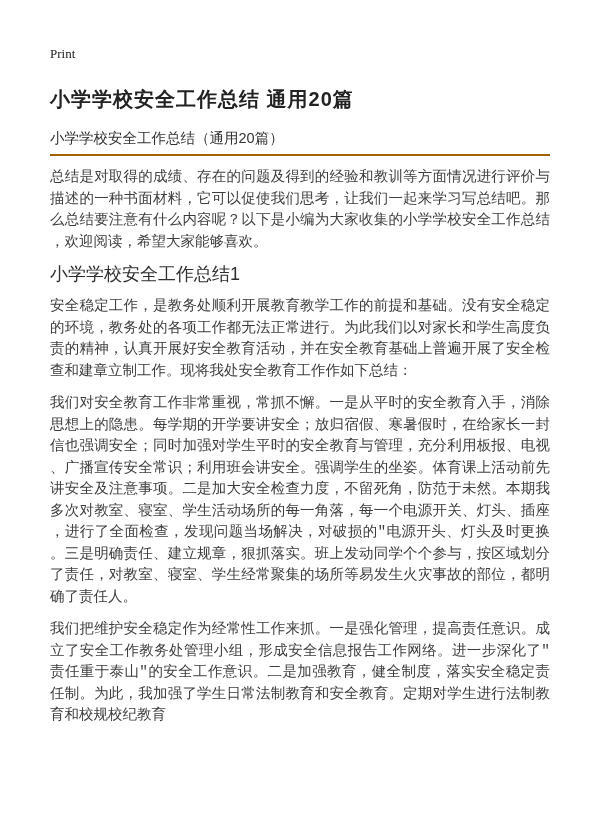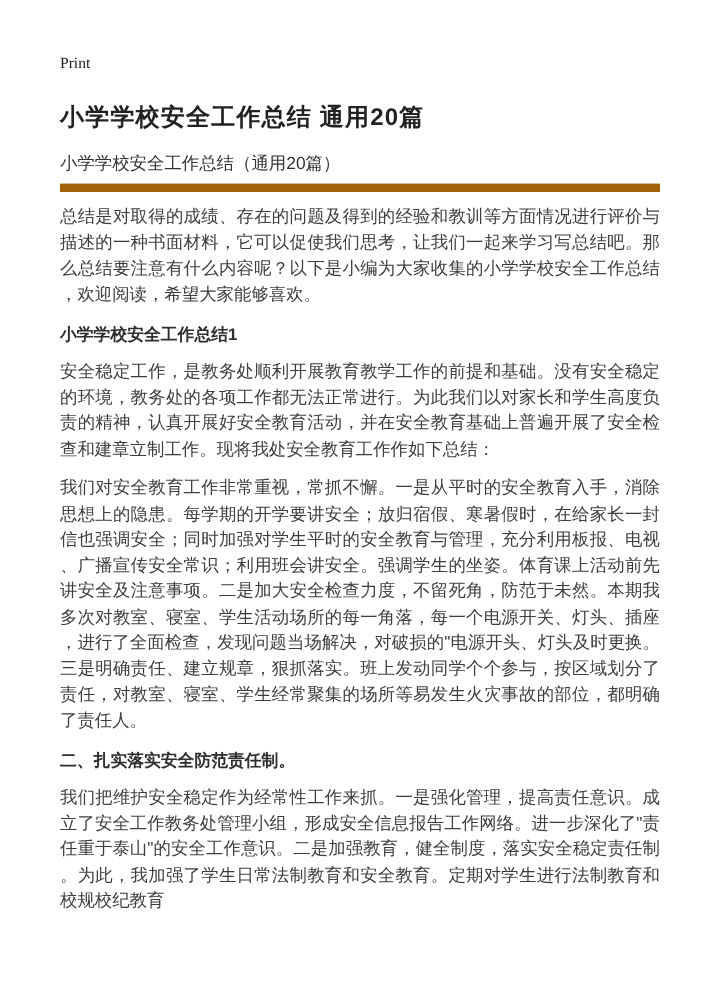--- a/index.html
+++ b/index.html
@@ -35,35 +35,36 @@
     color: #222222;
     letter-spacing: 1px;
     margin: 10px 0 16px 0;
     line-height: 26px;
   }
   .doc-subtitle {
     font-size: 14.5px;
     color: #333333;
     line-height: 20px;
     padding-bottom: 6px;
-    border-bottom: 7px solid #a16207;
+    border-bottom: 2px solid #a16207;
     margin-bottom: 4px;
   }
   .para {
     font-size: 14.5px;
     line-height: 21.5px;
     color: #3d3d3d;
     text-align: justify;
     word-break: break-all;
     line-break: anywhere;
     margin: 11px 0;
+    font-family: Liberation Mono, monospace;
   }
   .heading {
-    font-size: 14px;
-    font-weight: bold;
+    font-size: 18px;
+    font-weight: normal;
     color: #2e2e2e;
     line-height: 21px;
     margin: 4px 0 2px 0;
   }
 </style>
 </head>
 <body>
 
 <div class="page">
 
@@ -75,18 +76,17 @@
 
   <div class="para">总结是对取得的成绩、存在的问题及得到的经验和教训等方面情况进行评价与描述的一种书面材料，它可以促使我们思考，让我们一起来学习写总结吧。那么总结要注意有什么内容呢？以下是小编为大家收集的小学学校安全工作总结，欢迎阅读，希望大家能够喜欢。</div>
 
   <div class="heading">小学学校安全工作总结1</div>
 
   <div class="para">安全稳定工作，是教务处顺利开展教育教学工作的前提和基础。没有安全稳定的环境，教务处的各项工作都无法正常进行。为此我们以对家长和学生高度负责的精神，认真开展好安全教育活动，并在安全教育基础上普遍开展了安全检查和建章立制工作。现将我处安全教育工作作如下总结：</div>
 
 
   <div class="para">我们对安全教育工作非常重视，常抓不懈。一是从平时的安全教育入手，消除思想上的隐患。每学期的开学要讲安全；放归宿假、寒暑假时，在给家长一封信也强调安全；同时加强对学生平时的安全教育与管理，充分利用板报、电视、广播宣传安全常识；利用班会讲安全。强调学生的坐姿。体育课上活动前先讲安全及注意事项。二是加大安全检查力度，不留死角，防范于未然。本期我多次对教室、寝室、学生活动场所的每一角落，每一个电源开关、灯头、插座，进行了全面检查，发现问题当场解决，对破损的"电源开头、灯头及时更换。三是明确责任、建立规章，狠抓落实。班上发动同学个个参与，按区域划分了责任，对教室、寝室、学生经常聚集的场所等易发生火灾事故的部位，都明确了责任人。</div>
 
-  <div class="heading">二、扎实落实安全防范责任制。</div>
 
 
   <div class="para">我们把维护安全稳定作为经常性工作来抓。一是强化管理，提高责任意识。成立了安全工作教务处管理小组，形成安全信息报告工作网络。进一步深化了"责任重于泰山"的安全工作意识。二是加强教育，健全制度，落实安全稳定责任制。为此，我加强了学生日常法制教育和安全教育。定期对学生进行法制教育和校规校纪教育</div>
 
 </div>
 
 </body></html>

